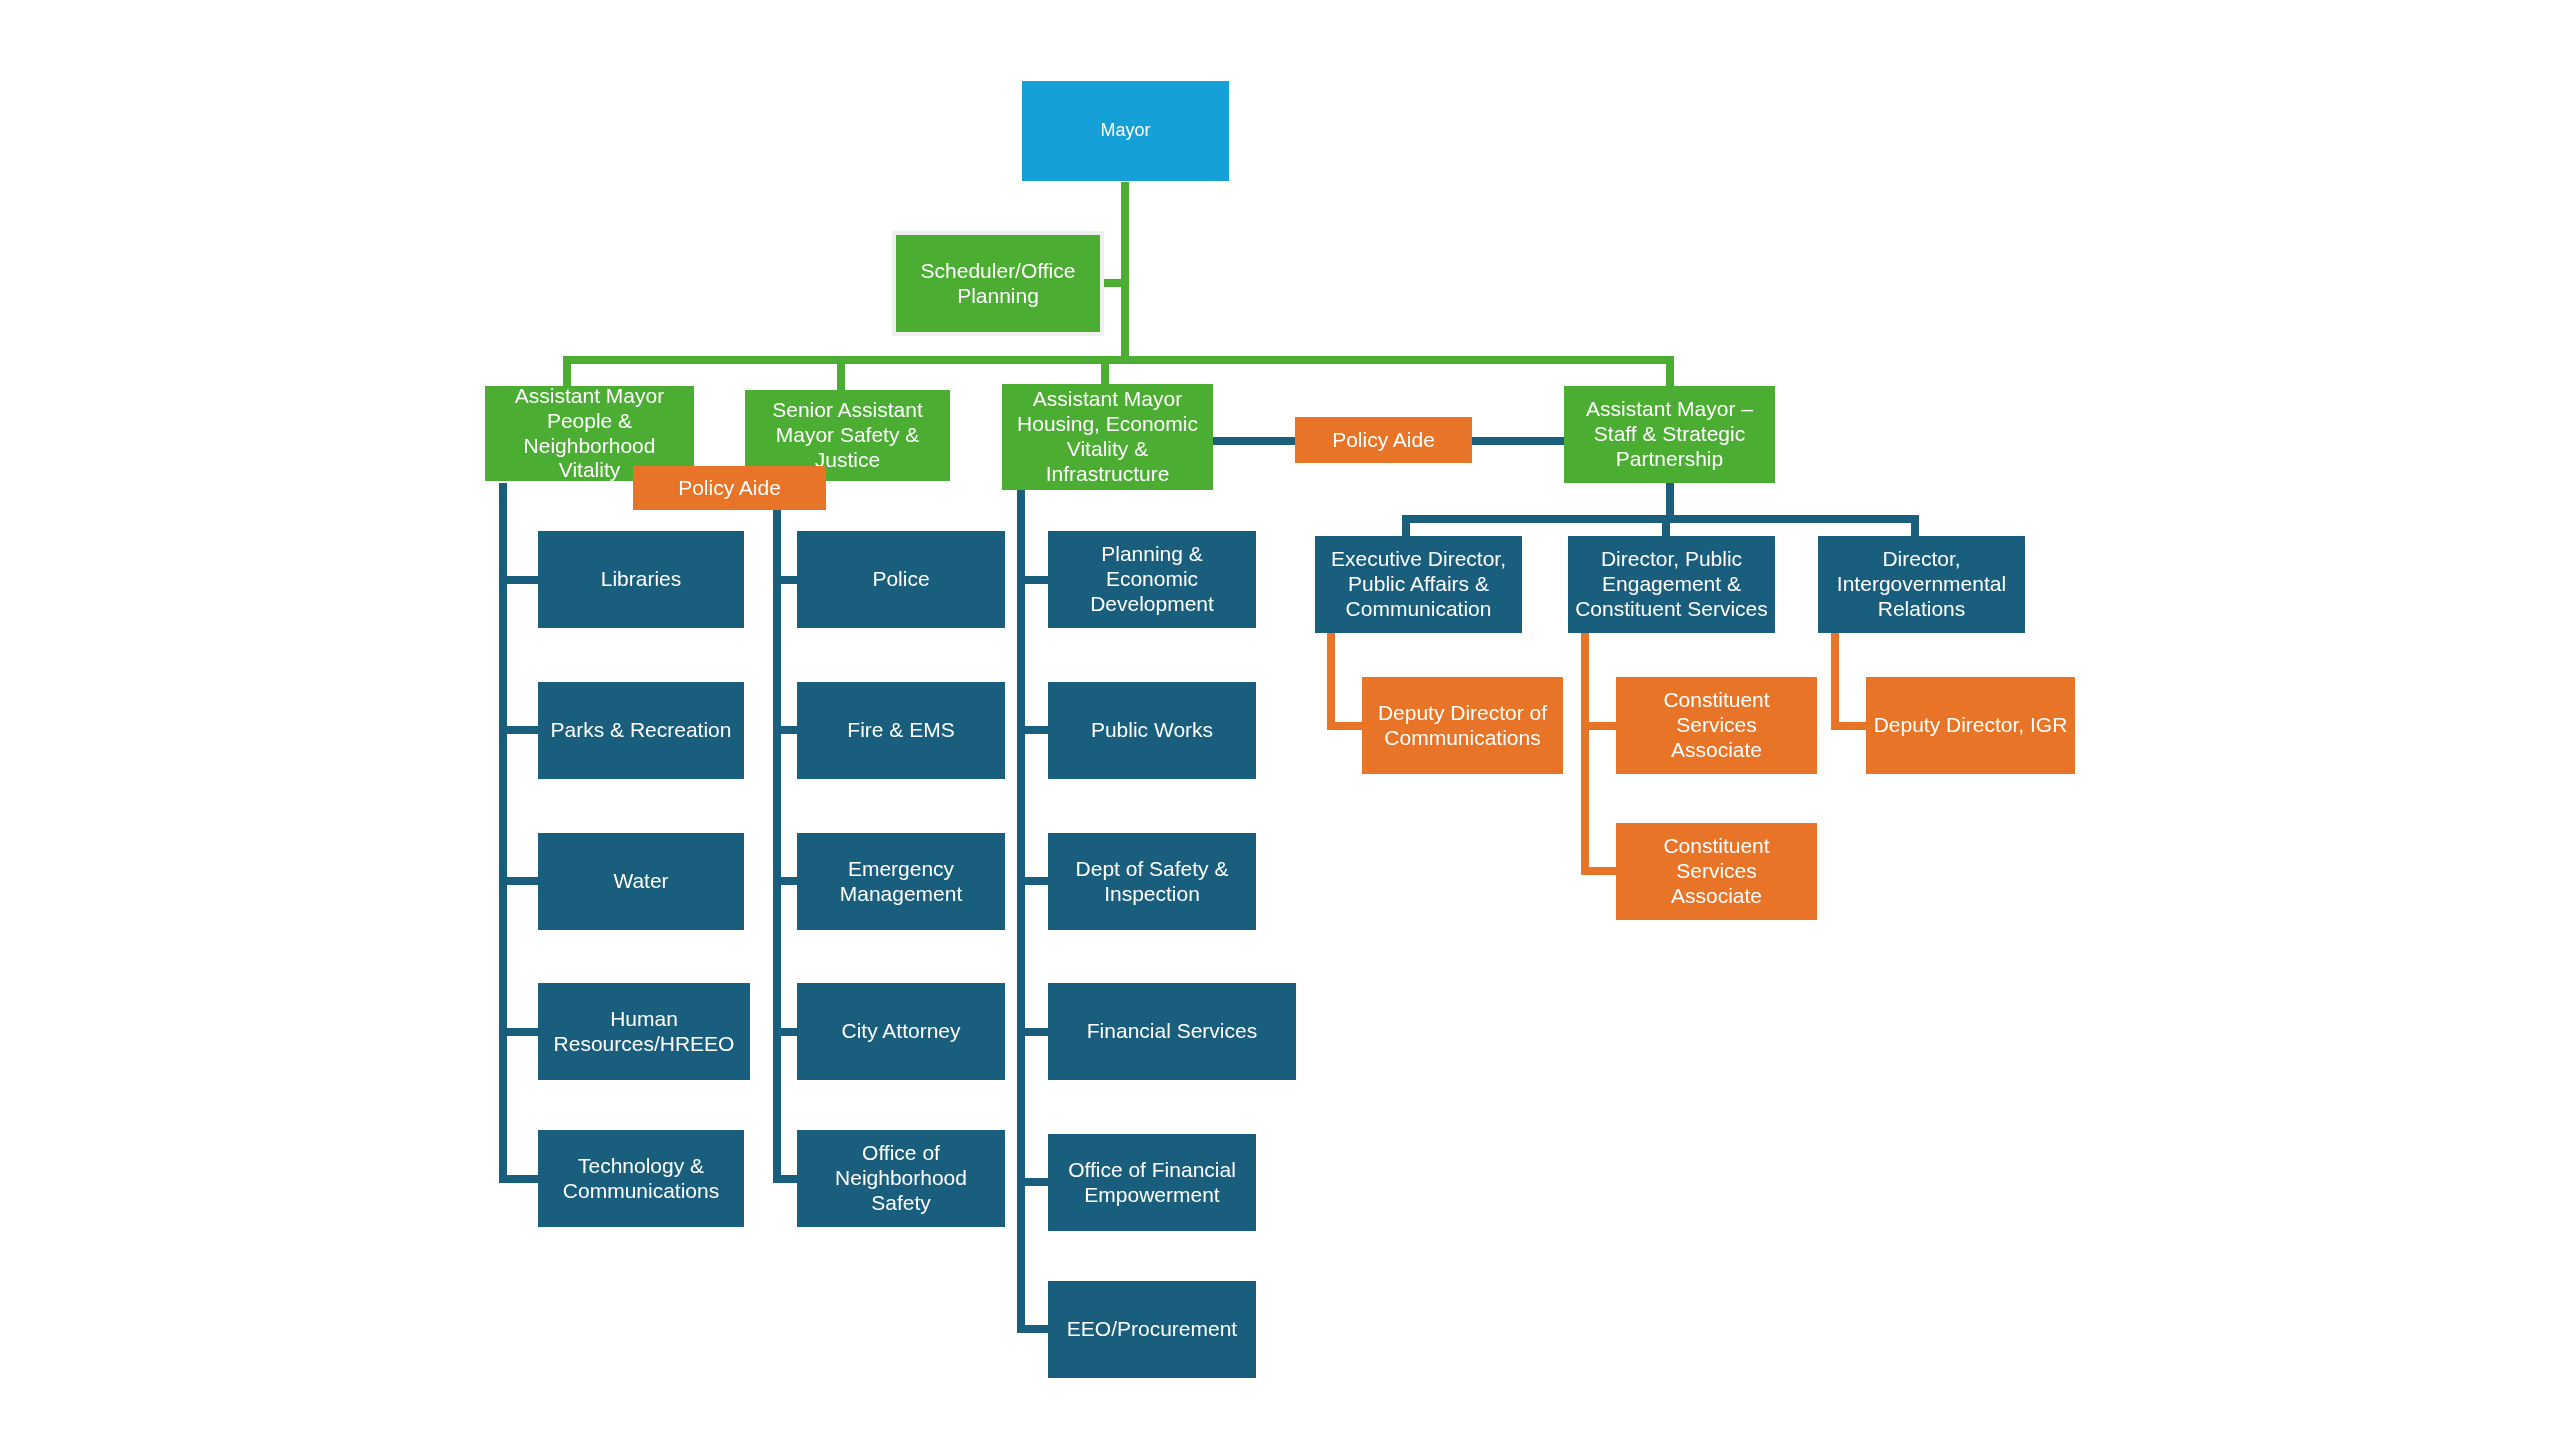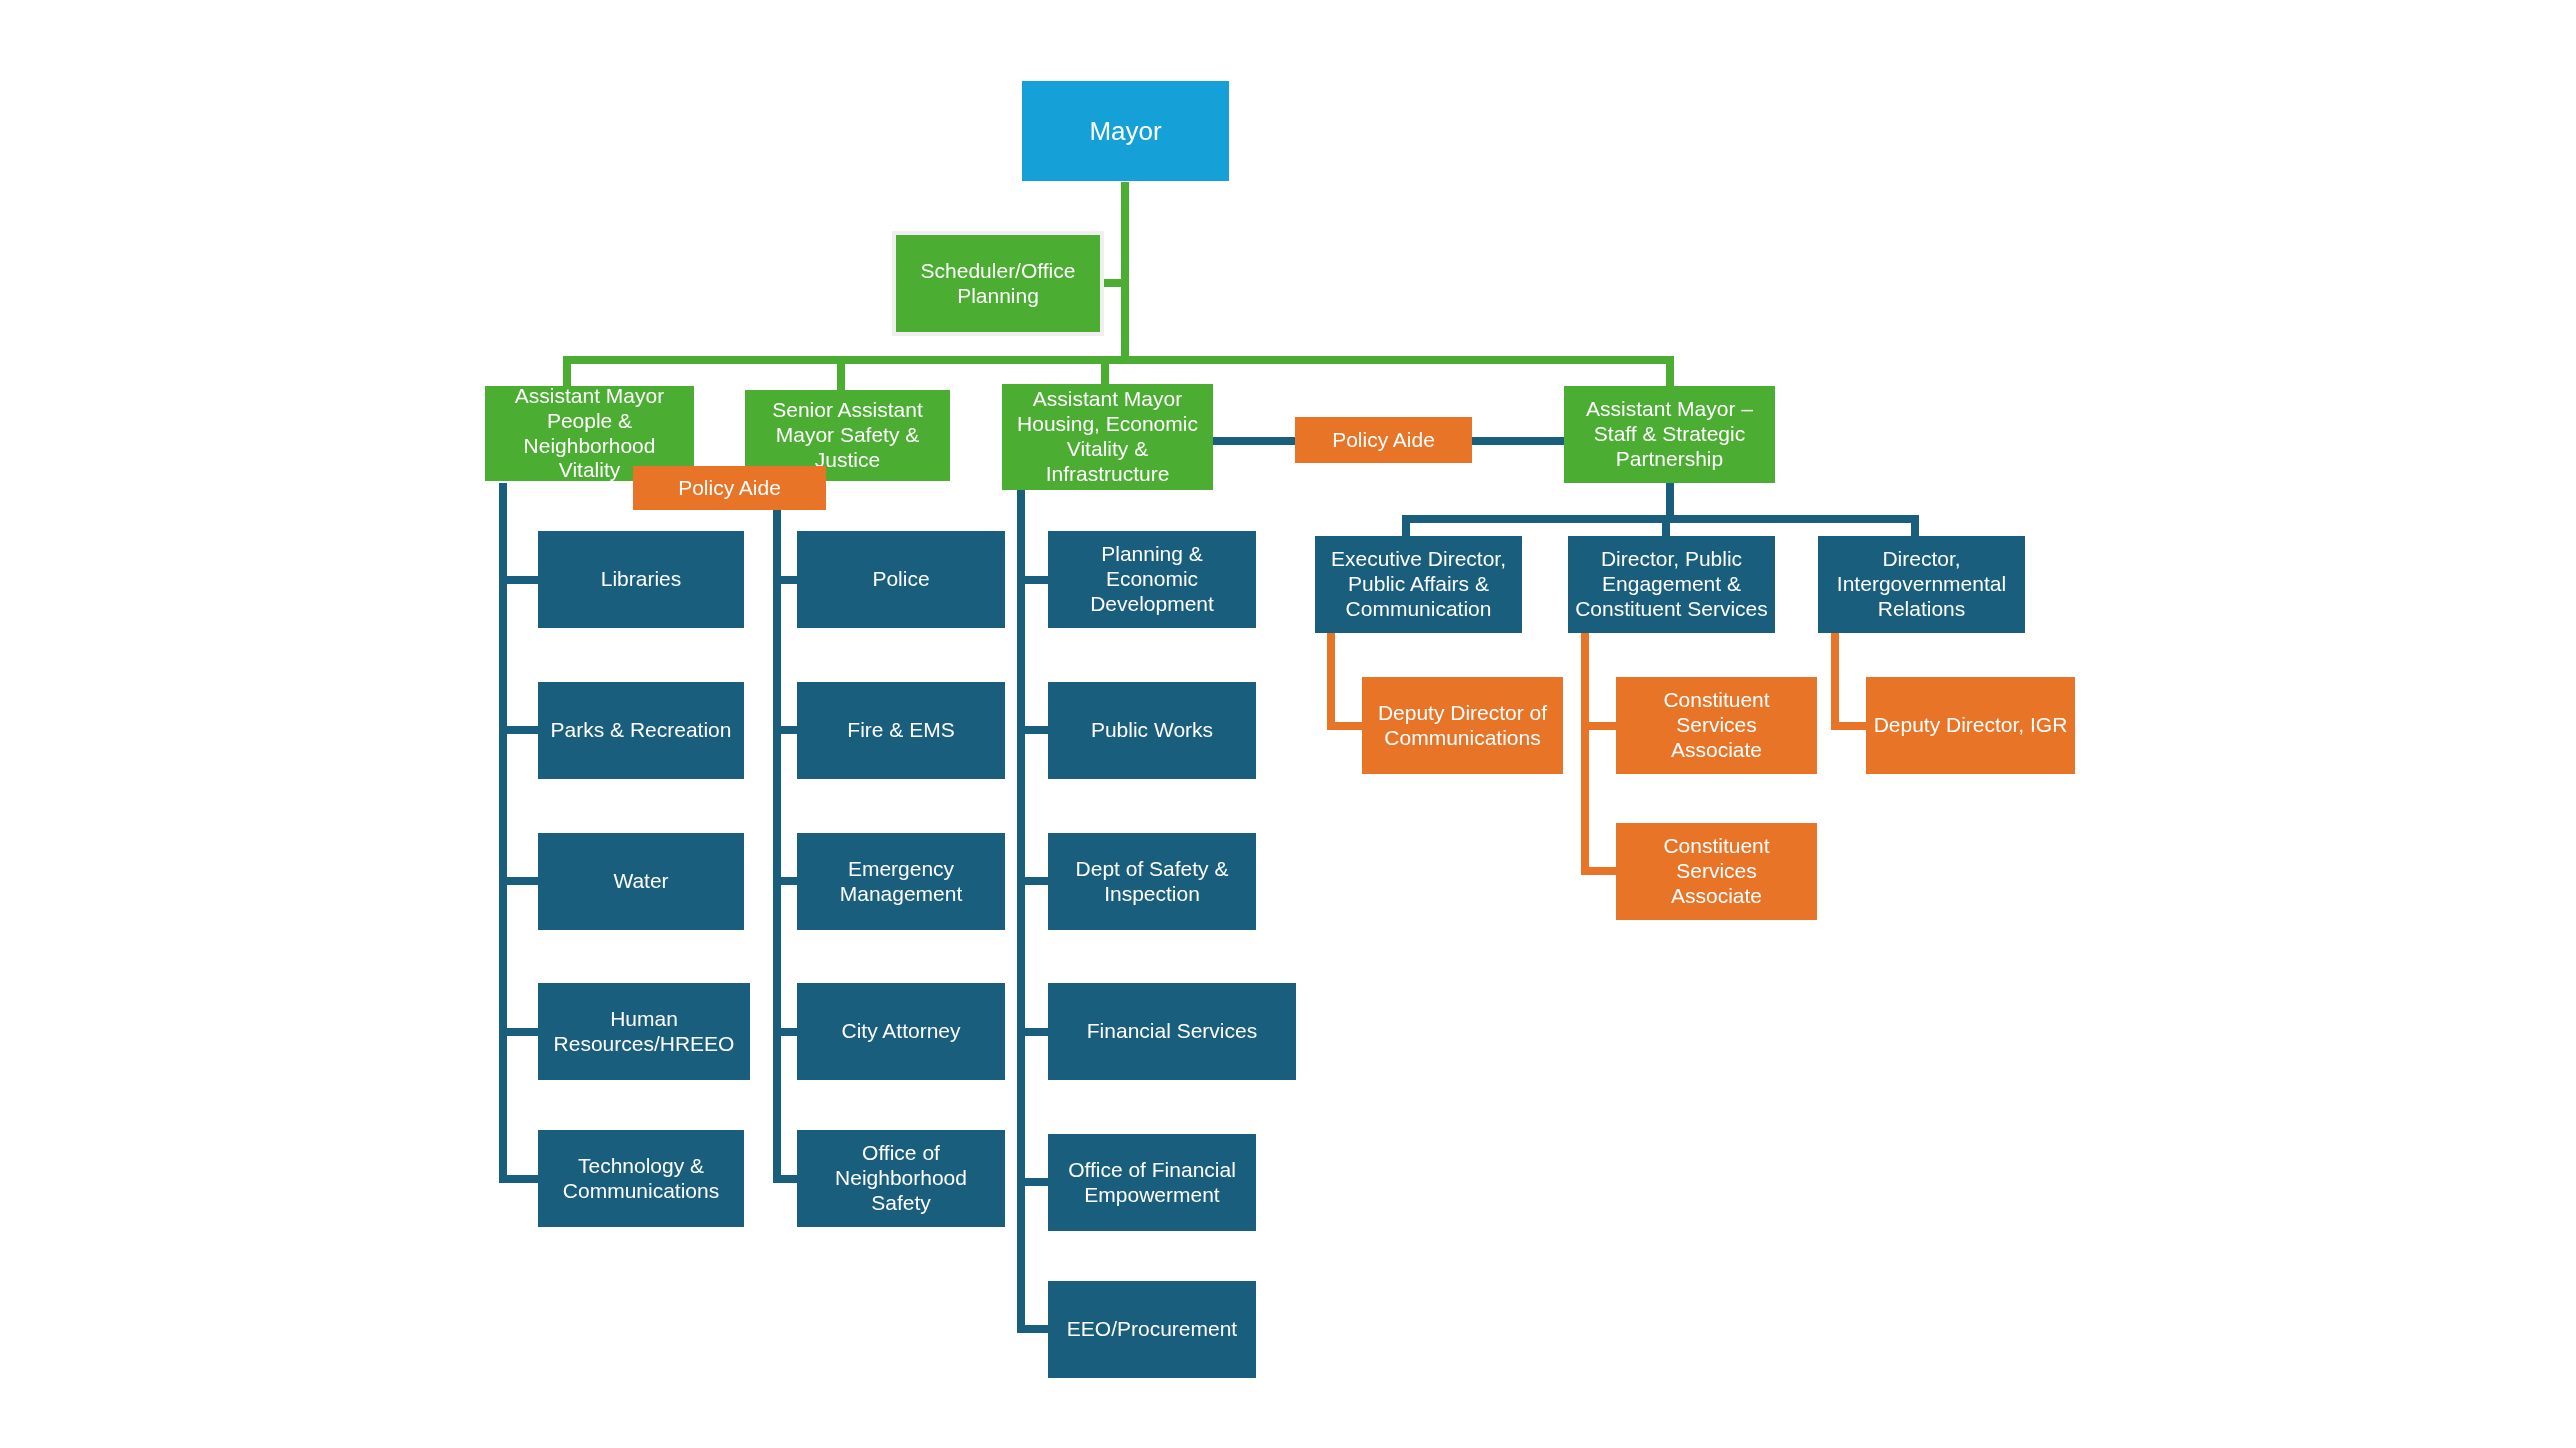--- a/index.html
+++ b/index.html
@@ -27,21 +27,21 @@
     line-height: 1.18;
     box-sizing: border-box;
     padding: 1.9px 5.8px;
     z-index: 3;
   }
   .node span {
     display: block;
     width: 100%;
     white-space: pre-line;
   }
-  .n-mayor   { background: #16A0D8; font-size: 26px; justify-content: flex-end; }
+  .n-mayor   { background: #16A0D8; font-size: 18px; justify-content: flex-end; }
   .n-green   { background: #4CAD33; font-size: 21px; }
   .n-green-b { background: #4CAD33; font-size: 21px; border: 4.8px solid #EFEFEF; }
   .n-blue    { background: #1A5E7E; font-size: 21px; }
   .n-orange  { background: #E87428; font-size: 21px; }
 
   .line {
     position: absolute;
     z-index: 1;
   }
   .lg { background: #4CAD33; }

